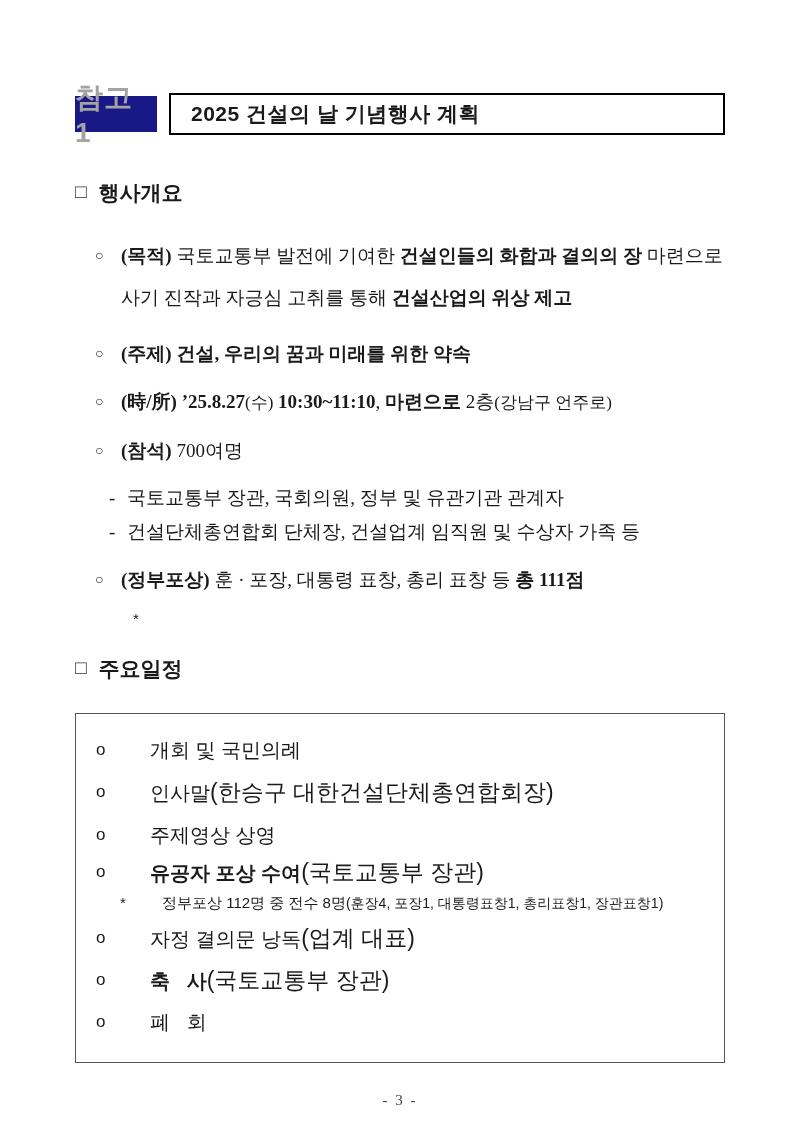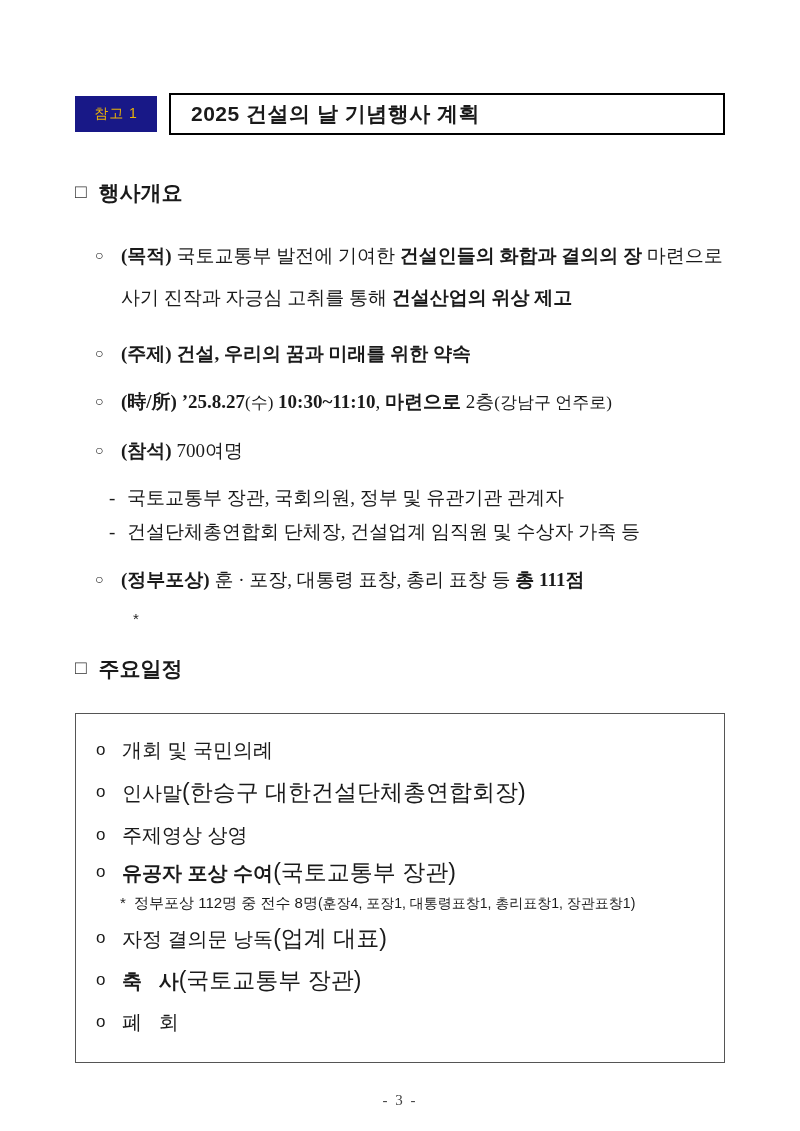--- a/index.html
+++ b/index.html
@@ -22,24 +22,24 @@
     display: flex;
     align-items: stretch;
     gap: 12px;
     height: 42px;
   }
   .ref-badge {
     width: 82px;
     margin-top: 3px;
     margin-bottom: 3px;
     background: #181887;
-    color: #eab308;
-    font-family: "Liberation Sans", "DejaVu Sans", sans-serif;
-    font-weight: normal;
-    font-size: 14px;
+    color: #a3a3a3;
+    font-family: "Liberation Sans", "DejaVu Sans", sans-serif;
+    font-weight: bold;
+    font-size: 28px;
     display: flex;
     align-items: center;
     justify-content: center;
     letter-spacing: 1px;
   }
   .title-box {
     flex: 1;
     border: 2px solid #000000;
     display: flex;
     align-items: center;
@@ -112,21 +112,21 @@
     font-family: "Liberation Sans", "DejaVu Sans", sans-serif;
   }
   .sch-row {
     display: flex;
     align-items: flex-start;
     padding-left: 2px;
     font-size: 20px;
     line-height: 26px;
   }
   .sch-row .bullet { width: 26px; font-size: 17px; flex: none; }
-  .sch-row .seg-wrap { white-space: pre-wrap; flex: 1; }
+  .sch-row .seg-wrap { white-space: pre-wrap; flex: 1; margin-left: 28px; }
   .sch-row .sm { font-size: 23px; }
   .sch-r1 { margin-top: 2px; }
   .sch-r2 { margin-top: 16px; }
   .sch-r3 { margin-top: 16px; }
   .sch-r4 { margin-top: 11px; }
   .sch-note {
     padding-left: 26px;
     margin-top: 6px;
     font-size: 15px;
     line-height: 22px;

